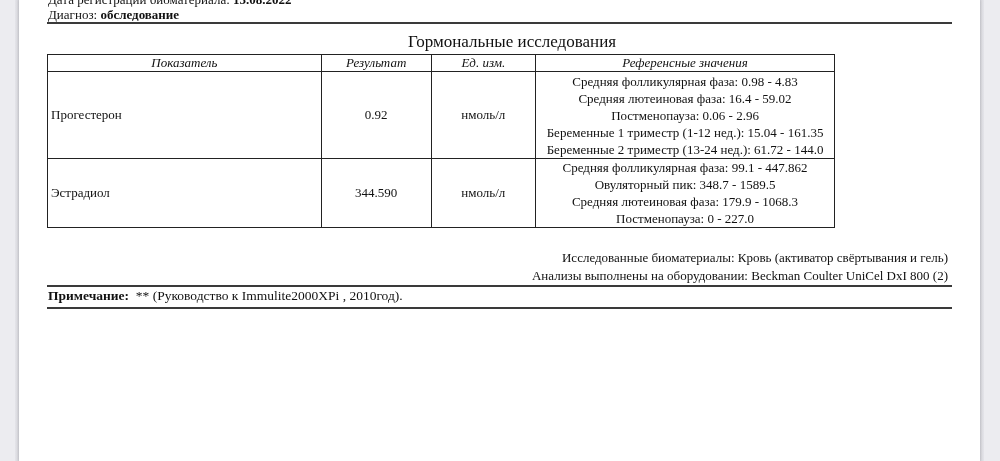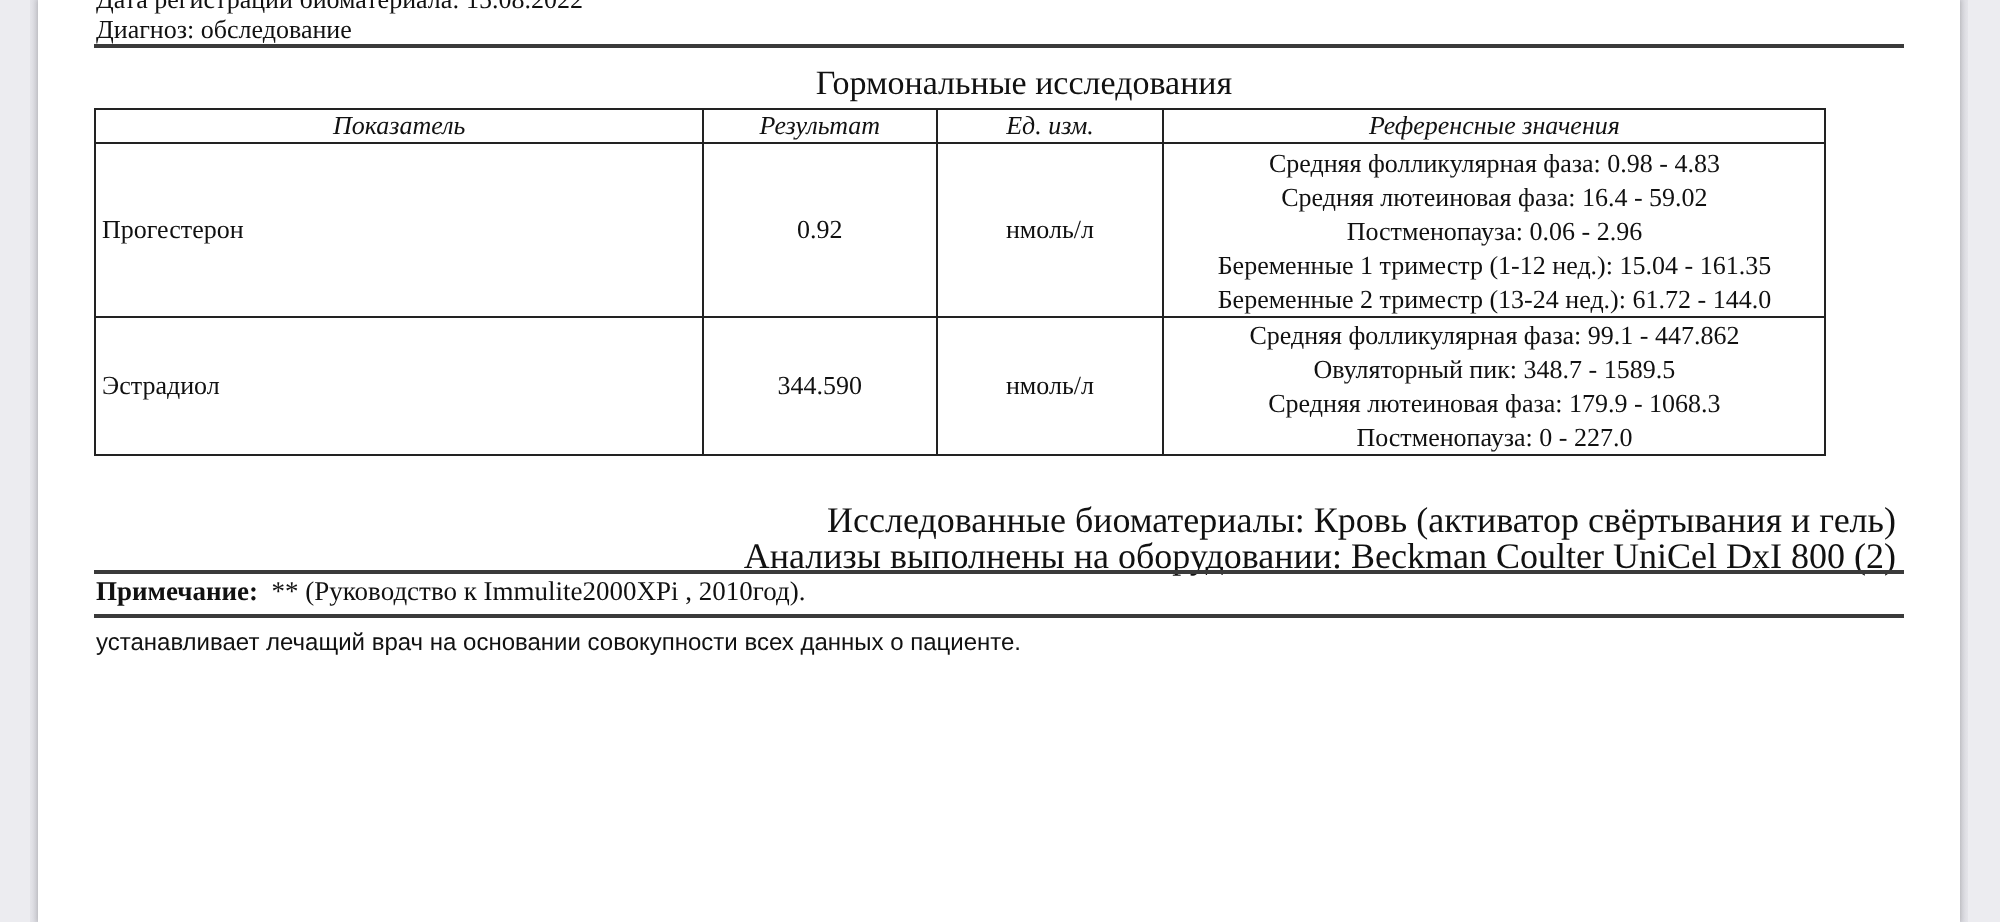--- a/index.html
+++ b/index.html
@@ -12,44 +12,44 @@
     .sheet {
       position: absolute; left: 19px; top: 0; width: 961px; height: 461px;
       background: #ffffff;
       box-shadow: -1px 0 2px rgba(0,0,0,0.10), 1px 0 2px rgba(0,0,0,0.10);
     }
     .edge-left { position:absolute; left:15px; top:0; width:4px; height:461px; background:linear-gradient(to right,#e4e4e9,#d6d6dc); }
     .edge-right { position:absolute; left:980px; top:0; width:4px; height:461px; background:linear-gradient(to left,#e4e4e9,#d6d6dc); }
 
     .abs { position: absolute; white-space: nowrap; }
     .meta-line { font-size: 13px; left: 48px; }
-    .meta-line b { font-weight: normal; }
+    .meta-line b { font-weight: bold; }
     #reg-line { top: -8px; }
     #diag-line { top: 7px; }
     .hr { position: absolute; left: 47px; width: 905px; border-top: 2px solid #3a3a3a; }
 
     .section-title { top: 32px; left: 12px; width: 1000px; text-align: center; font-size: 17px; }
 
     table.results {
-      position: absolute; left: 47px; top: 54px; width: 866px;
+      position: absolute; left: 47px; top: 54px; width: 788px;
       border-collapse: collapse; font-size: 13px;
     }
     table.results th, table.results td {
       border: 1.5px solid #222; padding: 0 3px; line-height: 16px;
     }
     table.results th { font-weight: normal; font-style: italic; height: 16px; }
     table.results td.c { text-align: center; }
     table.results td.l { text-align: left; }
     .col1 { width: 314px; } .col2 { width: 113px; } .col3 { width: 112px; } .col4 { width: 341px; }
     .ref-line { display: block; text-align: center; line-height: 17px; }
     tr.r1 td { height: 17px; }
     tr.r2 td { height: 86px; }
     tr.r3 td { height: 68px; margin-top: 20px; }
 
-    .footer-info { right: 52px; font-size: 18px; text-align: left; }
+    .footer-info { right: 52px; font-size: 13px; text-align: left; }
     #bio-line { top: 250px; }
     #equip-line { top: 268px; }
 
     .note { left: 48px; top: 288px; font-size: 13.5px; }
     .note b { font-weight: bold; }
 
     .disclaimer { left: 48px; top: 313px; font-size: 12px; font-family: "Liberation Sans","DejaVu Sans",sans-serif; line-height: 17px; }
     .disclaimer b { font-family: "Liberation Serif","DejaVu Serif",serif; font-size: 13px; font-weight: bold; }
   </style>
 </head>
@@ -112,14 +112,13 @@
 <div class="abs footer-info" id="equip-line">Анализы выполнены на оборудовании: Beckman Coulter UniCel DxI 800 (2)</div>
 <div class="hr" style="top:285px;"></div>
 
 <div class="abs note">
   <b>Примечание:</b>
   &nbsp;<span>** (Руководство к Immulite2000XPi , 2010год).</span>
 </div>
 <div class="hr" style="top:307px;"></div>
 
 <div class="abs disclaimer">
-  <div>устанавливает лечащий врач на основании совокупности всех данных о пациенте.</div>
 </div>
 
 </body></html>

